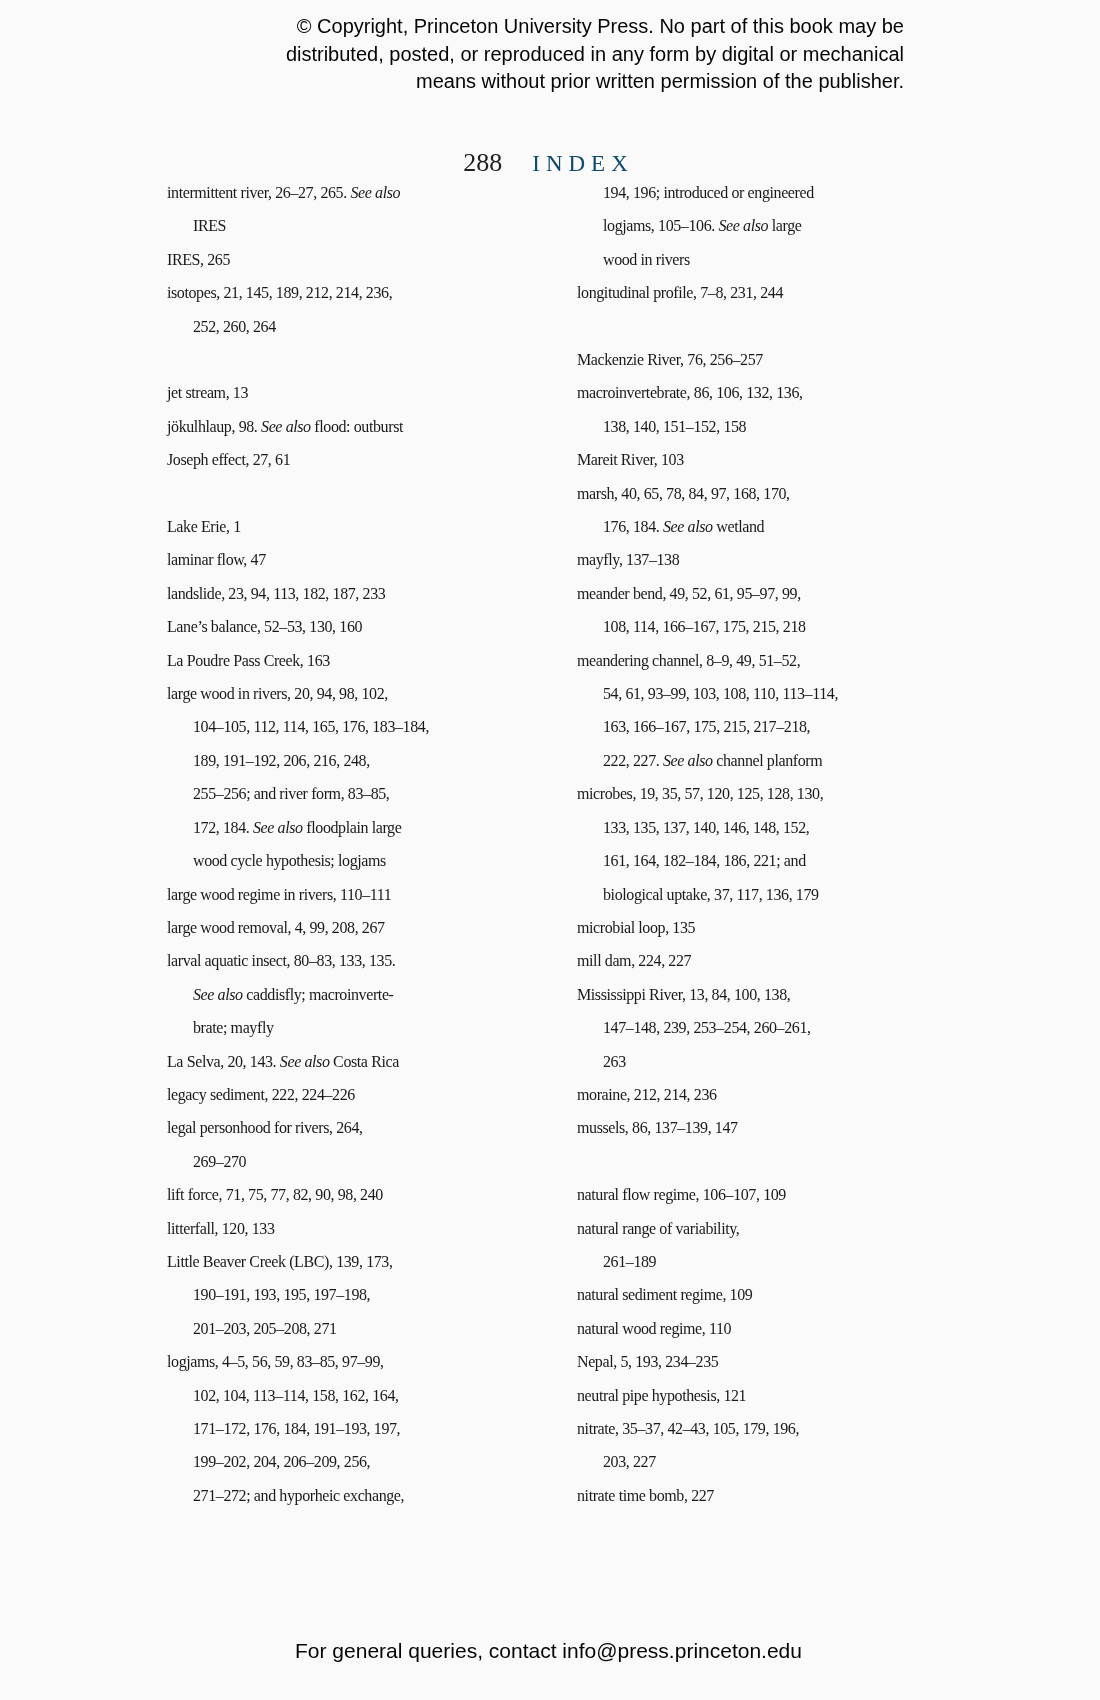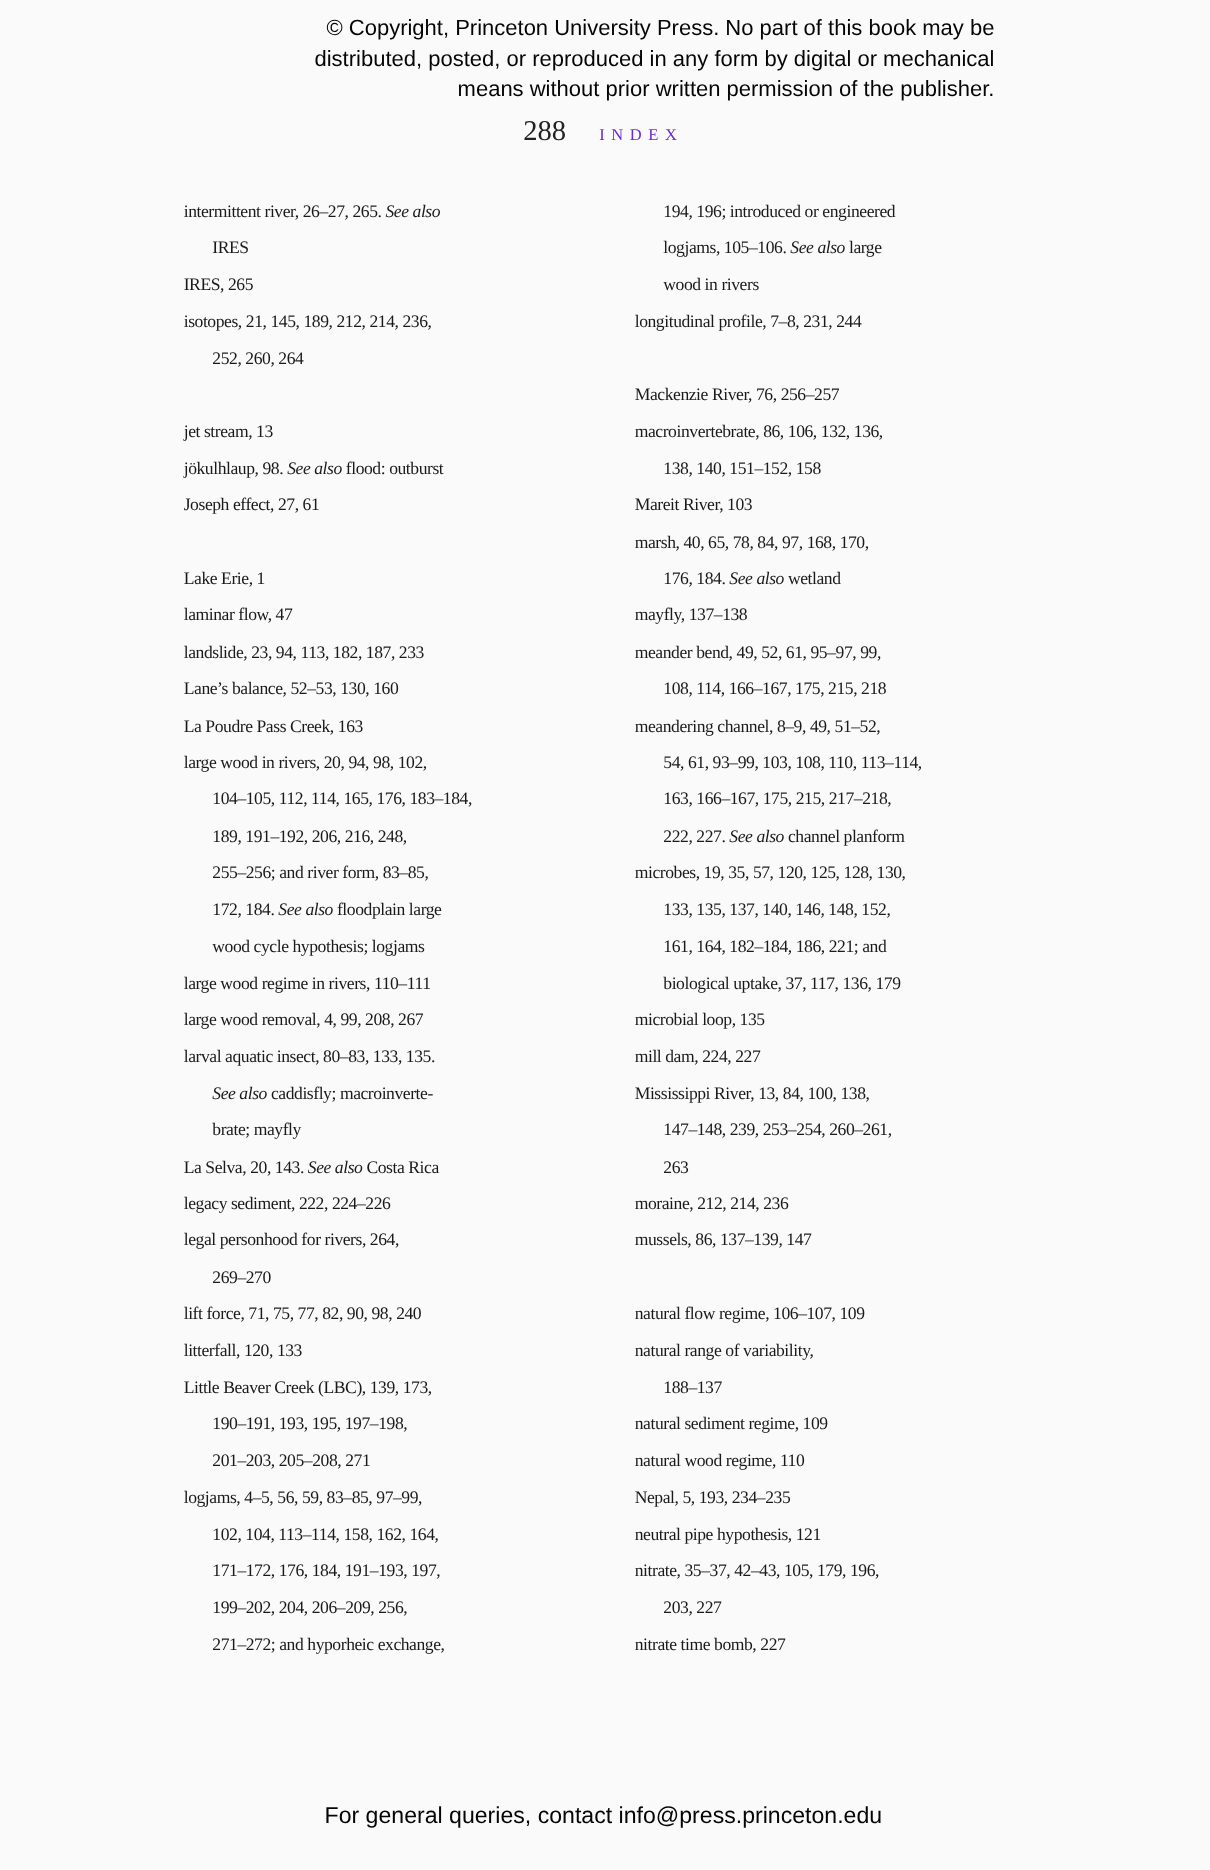--- a/index.html
+++ b/index.html
@@ -28,25 +28,26 @@
     text-align:center;
   }
   .pagehead-inner {
     display:inline-flex;
     align-items:baseline;
     gap:30px;
   }
   .page-number {
     font-size:26px;
     color:#222;
+    margin-top:44px;
   }
   .section-title {
-    font-size:15px;
+    font-size:23px;
     letter-spacing:6px;
-    color:#6d28d9;
+    color:#0c4a6e;
   }
   .col {
     position:absolute;
     top:176px;
     font-size:16px;
     letter-spacing:-0.4px;
     line-height:33.4px;
     white-space:nowrap;
     color:#1a1a1a;
   }
@@ -146,21 +147,21 @@
     <div class="line ind"><span>biological uptake, 37, 117, 136, 179</span></div>
     <div class="line"><span>microbial loop, 135</span></div>
     <div class="line"><span>mill dam, 224, 227</span></div>
     <div class="line"><span>Mississippi River, 13, 84, 100, 138,</span></div>
     <div class="line ind"><span>147–148, 239, 253–254, 260–261,</span></div>
     <div class="line ind"><span>263</span></div>
     <div class="line"><span>moraine, 212, 214, 236</span></div>
     <div class="line"><span>mussels, 86, 137–139, 147</span></div>
     <div class="line gap"><span>natural flow regime, 106–107, 109</span></div>
     <div class="line"><span>natural range of variability,</span></div>
-    <div class="line ind"><span>188–137</span></div>
+    <div class="line ind"><span>261–189</span></div>
     <div class="line"><span>natural sediment regime, 109</span></div>
     <div class="line"><span>natural wood regime, 110</span></div>
     <div class="line"><span>Nepal, 5, 193, 234–235</span></div>
     <div class="line"><span>neutral pipe hypothesis, 121</span></div>
     <div class="line"><span>nitrate, 35–37, 42–43, 105, 179, 196,</span></div>
     <div class="line ind"><span>203, 227</span></div>
     <div class="line"><span>nitrate time bomb, 227</span></div>
   </div>
 
 <div class="footer">For general queries, contact info@press.princeton.edu</div>

